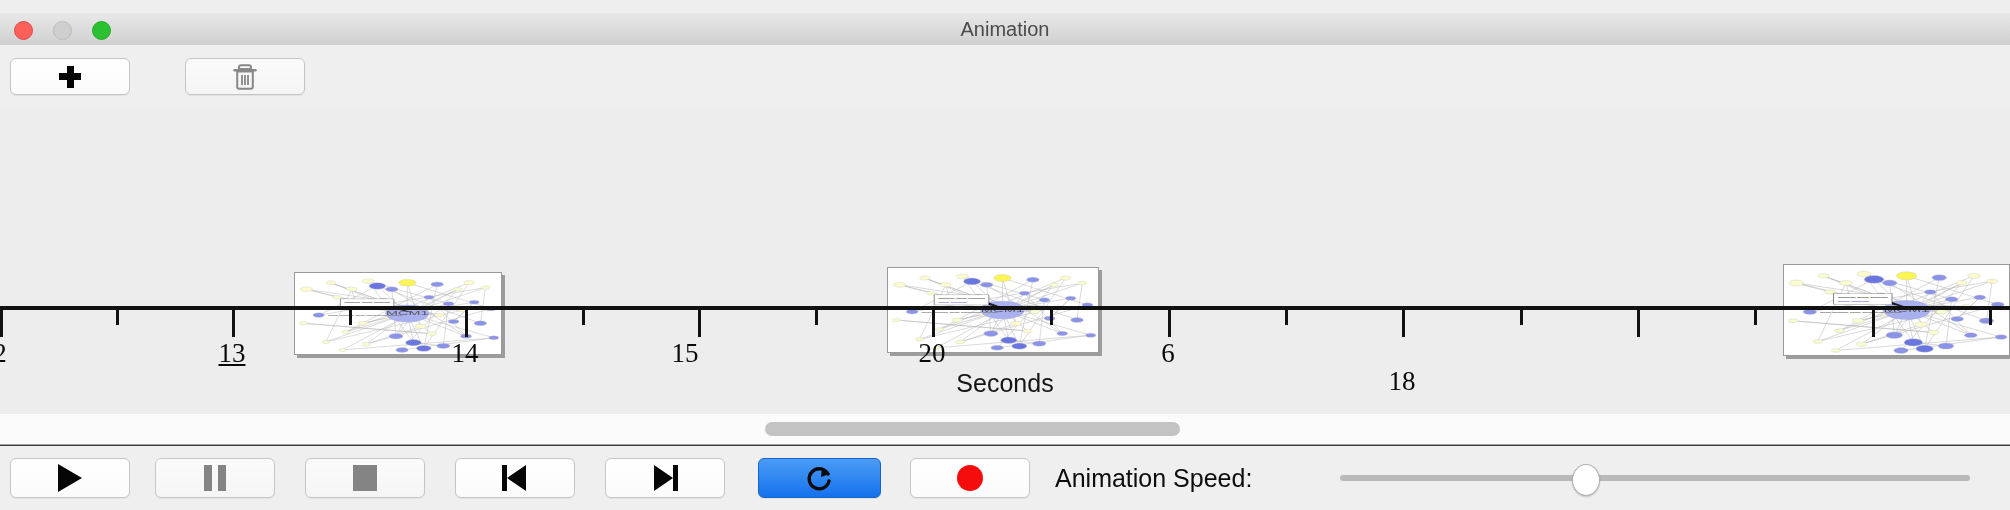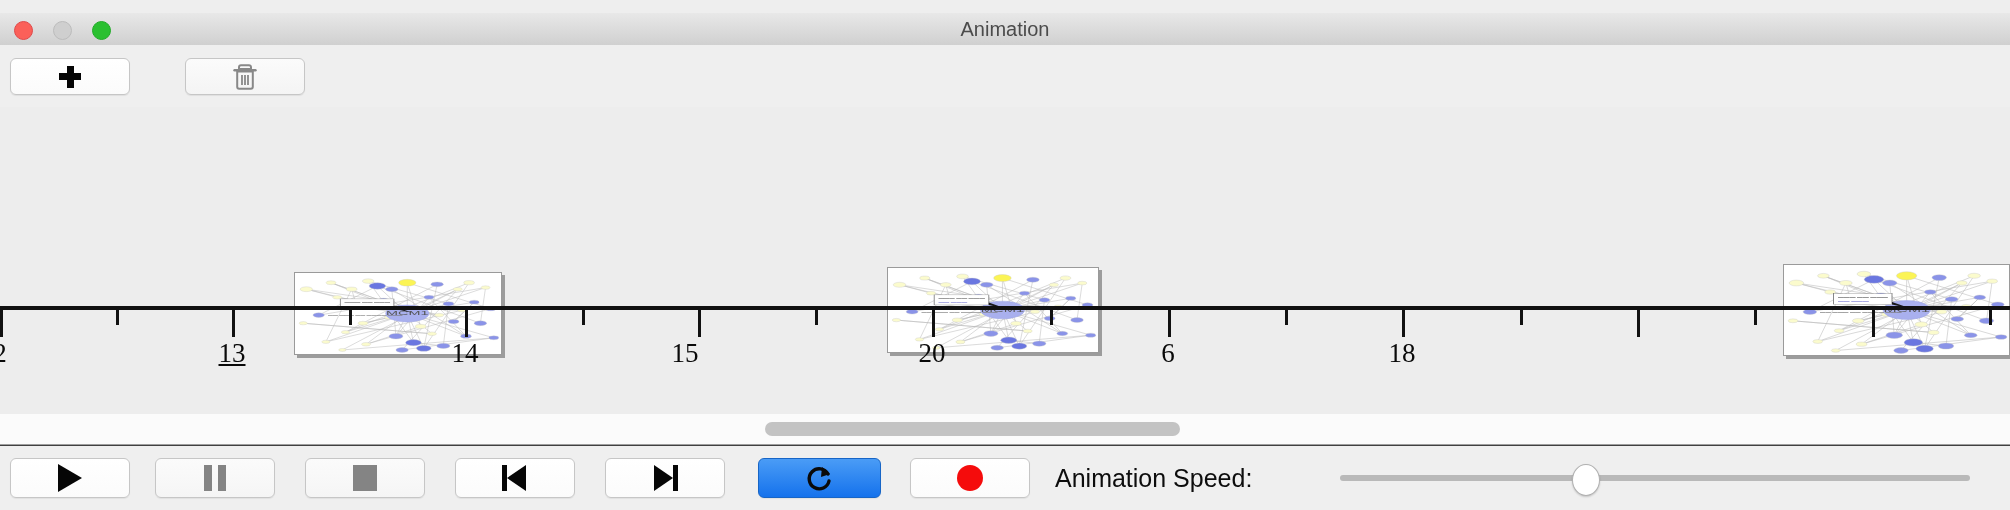--- a/index.html
+++ b/index.html
@@ -671,27 +671,28 @@
         <div class="tick minor" style="left: 1050px;"></div>
         <div class="tick major" style="left: 1168px;"></div>
         <div class="tick minor" style="left: 1285px;"></div>
         <div class="tick major" style="left: 1402px;"></div>
         <div class="tick minor" style="left: 1520px;"></div>
         <div class="tick major" style="left: 1637px;"></div>
         <div class="tick minor" style="left: 1754px;"></div>
         <div class="tick major" style="left: 1872px;"></div>
         <div class="tick minor" style="left: 1989px;"></div>
       </div>
+    <div class="axis-title">Seconds</div>
   <div class="tick-label" style="left: 0px;">2</div>
       <div class="tick-label" style="left: 232px; text-decoration: underline;">13</div>
       <div class="tick-label" style="left: 465px;">14</div>
       <div class="tick-label" style="left: 669px; margin-left: 16px;">15</div>
       <div class="tick-label" style="left: 932px;">20</div>
       <div class="tick-label" style="left: 1168px;">6</div>
-      <div class="tick-label" style="left: 1402px;">18</div>
+      <div class="tick-label" style="left: 1402px; margin-top: 28px;">18</div>
     </div>
 
   <div class="scroll-track">
     <div class="scroll-thumb" id="scroll-thumb" style="left: 765px; width: 415px;"></div>
   </div>
 
   <div class="controls">
     <div id="cbtn-layer">
         <div class="cbtn" style="left: 10px; width: 120px;">
           <span class="ico-play"></span>

